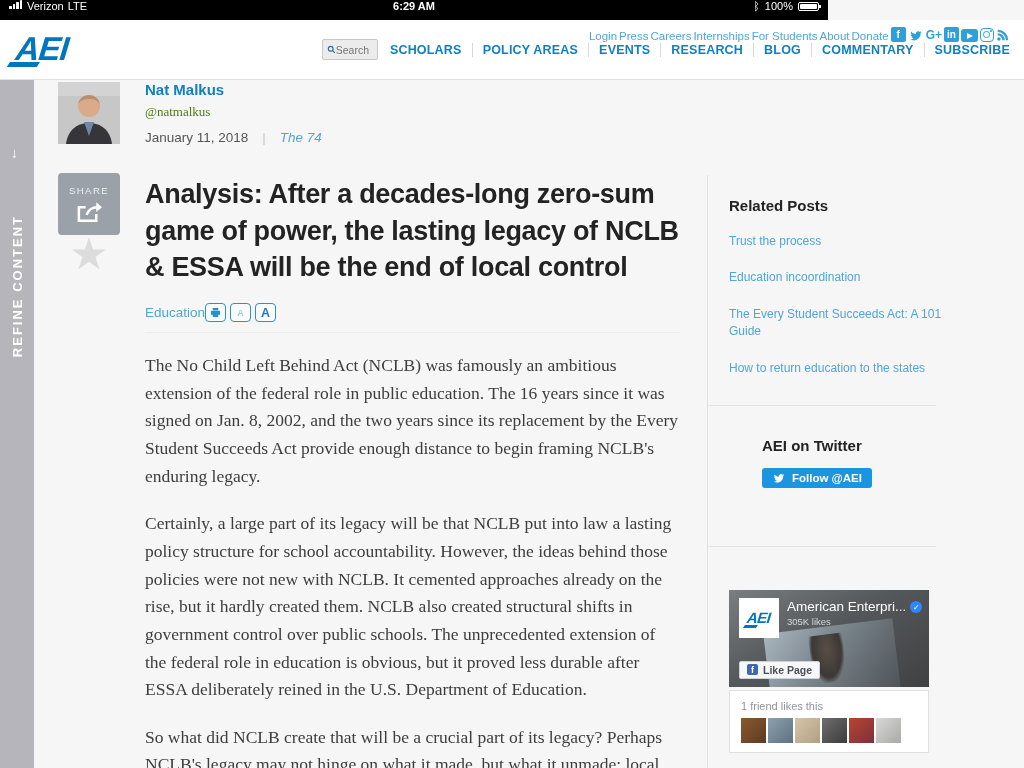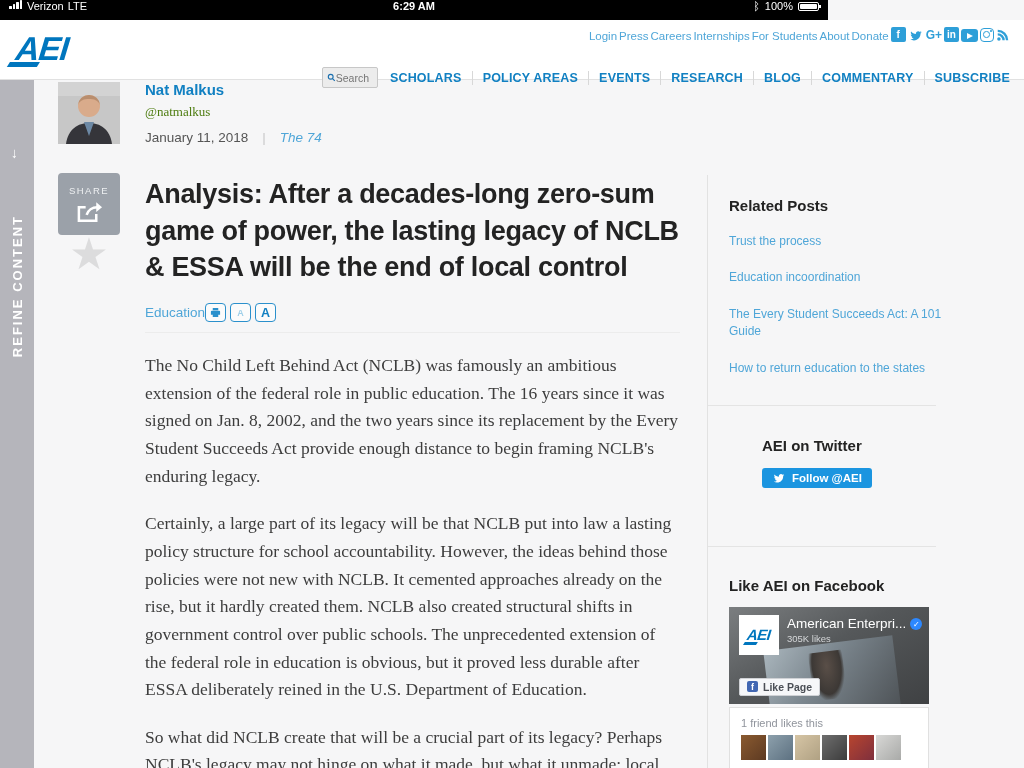--- a/index.html
+++ b/index.html
@@ -36,21 +36,21 @@
     font-size:10px; }
   .soc-txt { color:#2e9fd8; font-weight:bold; font-size:12px; }
   .yt { width:17px; height:13px; background:#2e9fd8; border-radius:3px; position:relative; }
   .yt::after { content:""; position:absolute; left:6px; top:3.5px; border-left:6px solid #fff;
     border-top:3px solid transparent; border-bottom:3px solid transparent; }
   .ig { width:14px; height:14px; border:1.7px solid #2e9fd8; border-radius:4px; position:relative; }
   .ig::after { content:""; position:absolute; left:2.2px; top:2.2px; width:4.6px; height:4.6px;
     border:1.6px solid #2e9fd8; border-radius:50%; }
   .ig::before { content:""; position:absolute; right:0.8px; top:0.8px; width:1.8px; height:1.8px;
     background:#2e9fd8; border-radius:50%; }
-  #nav-row { position:absolute; right:14px; top:47px; display:flex; align-items:center; }
+  #nav-row { position:absolute; right:14px; top:19px; display:flex; align-items:center; }
   .search-box { display:flex; align-items:center; width:56px; height:21px; background:#ececec;
     border:1px solid #c7c7c7; border-radius:2px; padding:0 4px; margin-right:12px; }
   .search-box input { width:100%; border:0; background:transparent; outline:none; font-size:10.5px;
     color:#666; font-family:"Liberation Sans",sans-serif; }
   .mnav { display:flex; align-items:center; font-size:12.5px; font-weight:bold; color:#1180c2;
     letter-spacing:0.2px; }
   .mnav a { color:#1180c2; text-decoration:none; white-space:nowrap; }
   .mnav-sep { width:1px; height:14px; background:#d8d8d8; margin:0 10px; }
 
   
@@ -302,21 +302,20 @@
         <svg width="14" height="12" viewBox="0 0 24 24">
             <path fill="#fff" d="M22.46 6c-.77.35-1.6.58-2.46.69.88-.53 1.56-1.37 1.88-2.38-.83.5-1.75.85-2.72 1.05C18.37 4.5 17.26 4 16 4c-2.35 0-4.27 1.92-4.27 4.29 0 .34.04.67.11.98C8.28 9.09 5.11 7.38 3 4.79c-.37.63-.58 1.37-.58 2.15 0 1.49.75 2.81 1.91 3.56-.71 0-1.37-.2-1.95-.5v.03c0 2.08 1.48 3.82 3.44 4.21a4.22 4.22 0 0 1-1.93.07 4.28 4.28 0 0 0 4 2.98 8.521 8.521 0 0 1-5.33 1.84c-.34 0-.68-.02-1.02-.06C3.44 20.29 5.7 21 8.12 21 16 21 20.33 14.46 20.33 8.79c0-.19 0-.37-.01-.56.84-.6 1.56-1.36 2.14-2.23z"></path>
           </svg>
         <span>Follow @AEI</span>
       </button>
     </div>
   </div>
 
   <div id="fb-section" class="sb-div">
     <div class="inner">
-      <div class="sb-title">Like AEI on Facebook</div>
 
       <div id="fb-widget">
         <div id="fb-thumb"></div>
         <div id="fb-logo-box">
           <span class="aei-mini">AEI</span>
         </div>
         <div id="fb-page-name">
           <span>American Enterpri...</span><span class="vbadge">✓</span>
         </div>
         <div id="fb-likes">305K likes</div>

